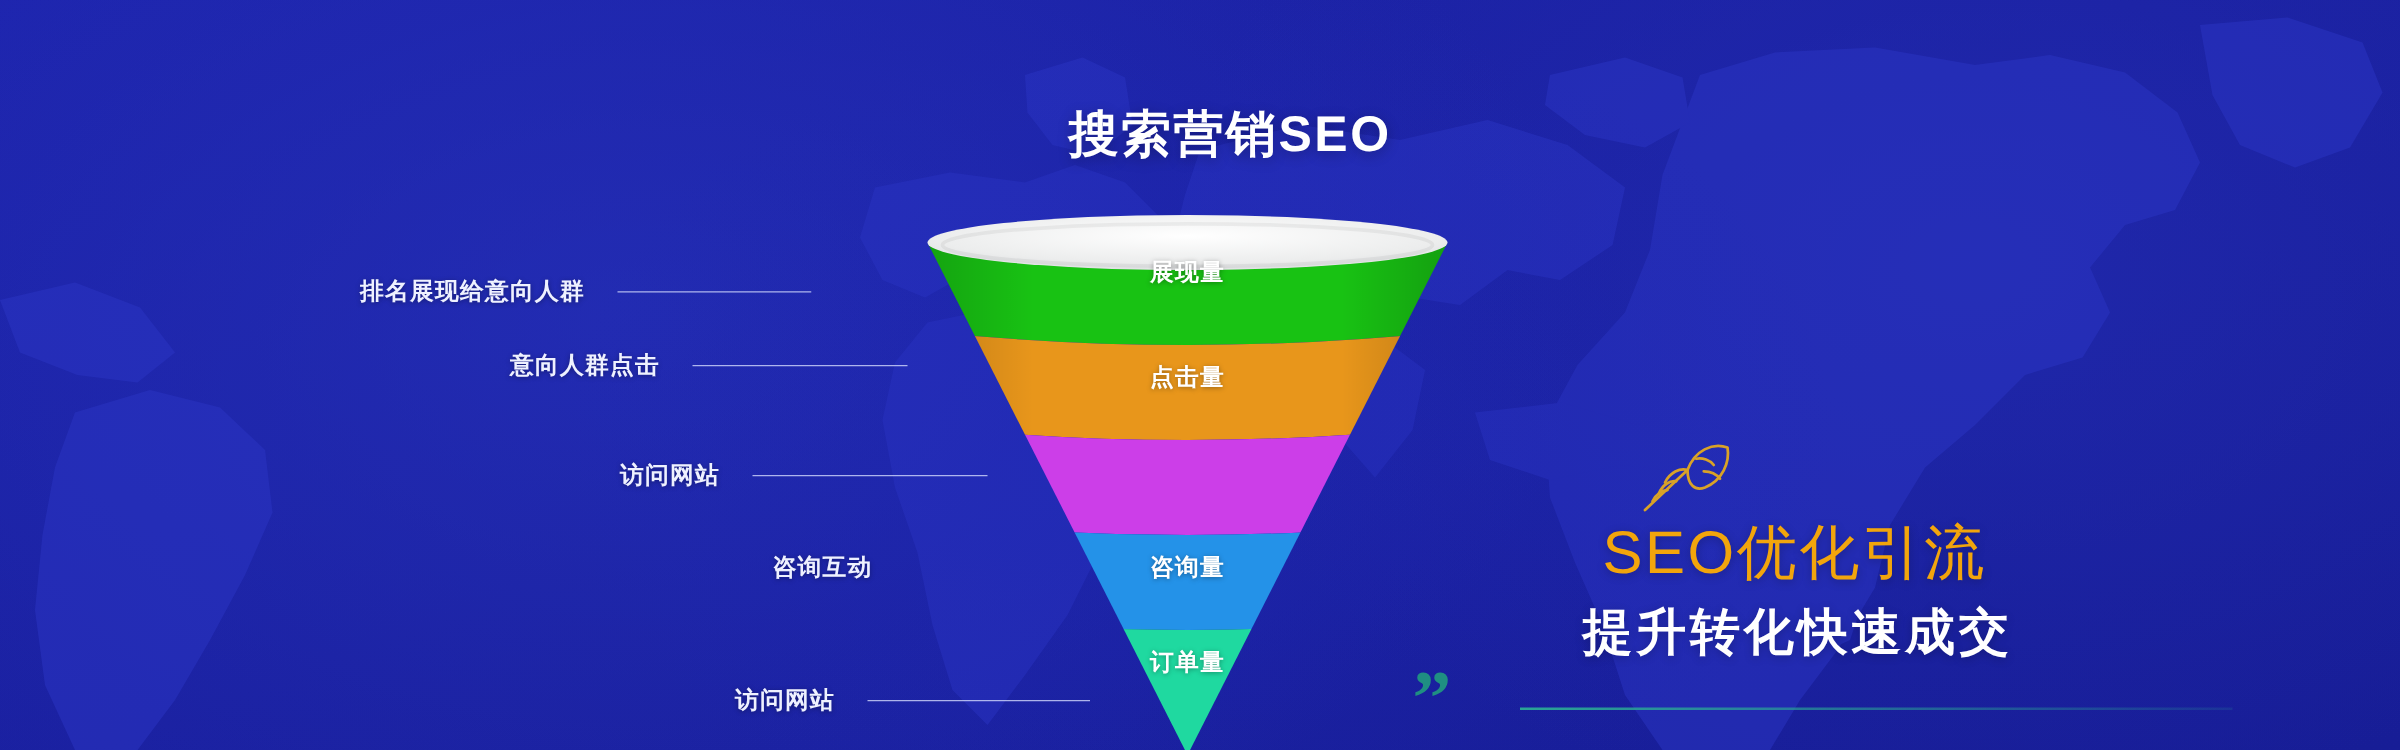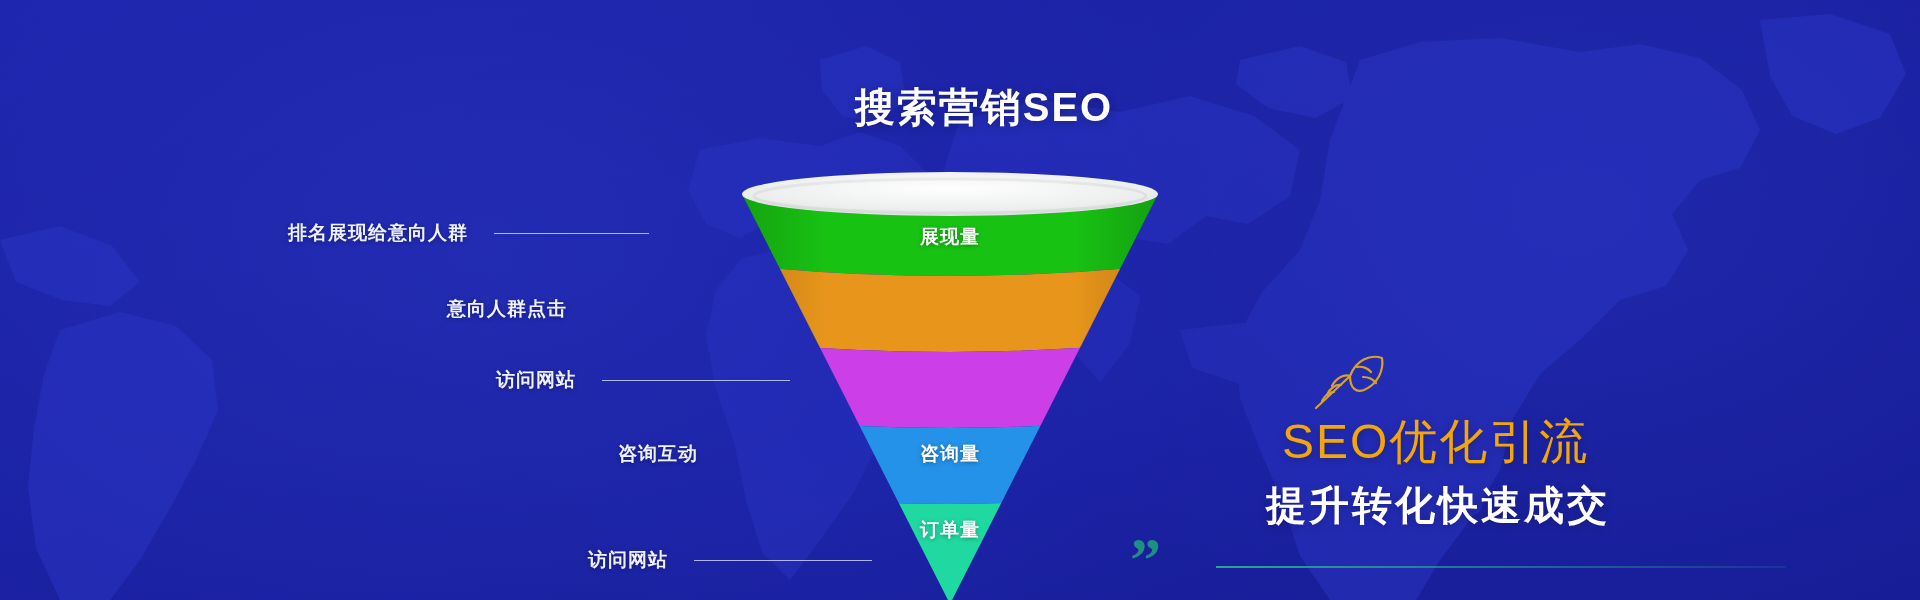--- a/index.html
+++ b/index.html
@@ -164,31 +164,32 @@
 
         <path d="M0,320 Q220,344 440,320 L440,440 L0,440 Z" fill="#1fd9a0"></path>
 
         <rect x="0" y="0" width="440" height="440" fill="url(#shadeL)"></rect>
       </g>
 
       <ellipse cx="220" cy="22" rx="208" ry="22" fill="url(#rimg)"></ellipse>
       <ellipse cx="220" cy="24" rx="196" ry="17" fill="none" stroke="rgba(0,0,0,.05)" stroke-width="3"></ellipse>
     </svg>
 
-    <div class="seg-label" style="top:52px">展现量</div>
+    <div class="seg-label" style="top:33px">展现量</div>
+    <div class="seg-label" style="top:117px">点击量</div>
     <div class="seg-label" style="top:269px">咨询量</div>
     <div class="seg-label" style="top:345px">订单量</div>
   </div>
 
   <div class="callout" style="left:288px;top:208px;">
     <span class="txt">排名展现给意向人群</span>
     <span class="lead" style="width:155px"></span>
   </div>
 
-  <div class="callout" style="left:408px;top:284px;flex-direction:column;">
+  <div class="callout" style="left:408px;top:267px;">
     <span class="txt">意向人群点击</span>
     <span class="lead" style="width:172px"></span>
   </div>
 
   <div class="callout" style="left:496px;top:355px;">
     <span class="txt">访问网站</span>
     <span class="lead" style="width:188px"></span>
   </div>
 
   <div class="callout" style="left:545px;top:429px;flex-direction:column;">

